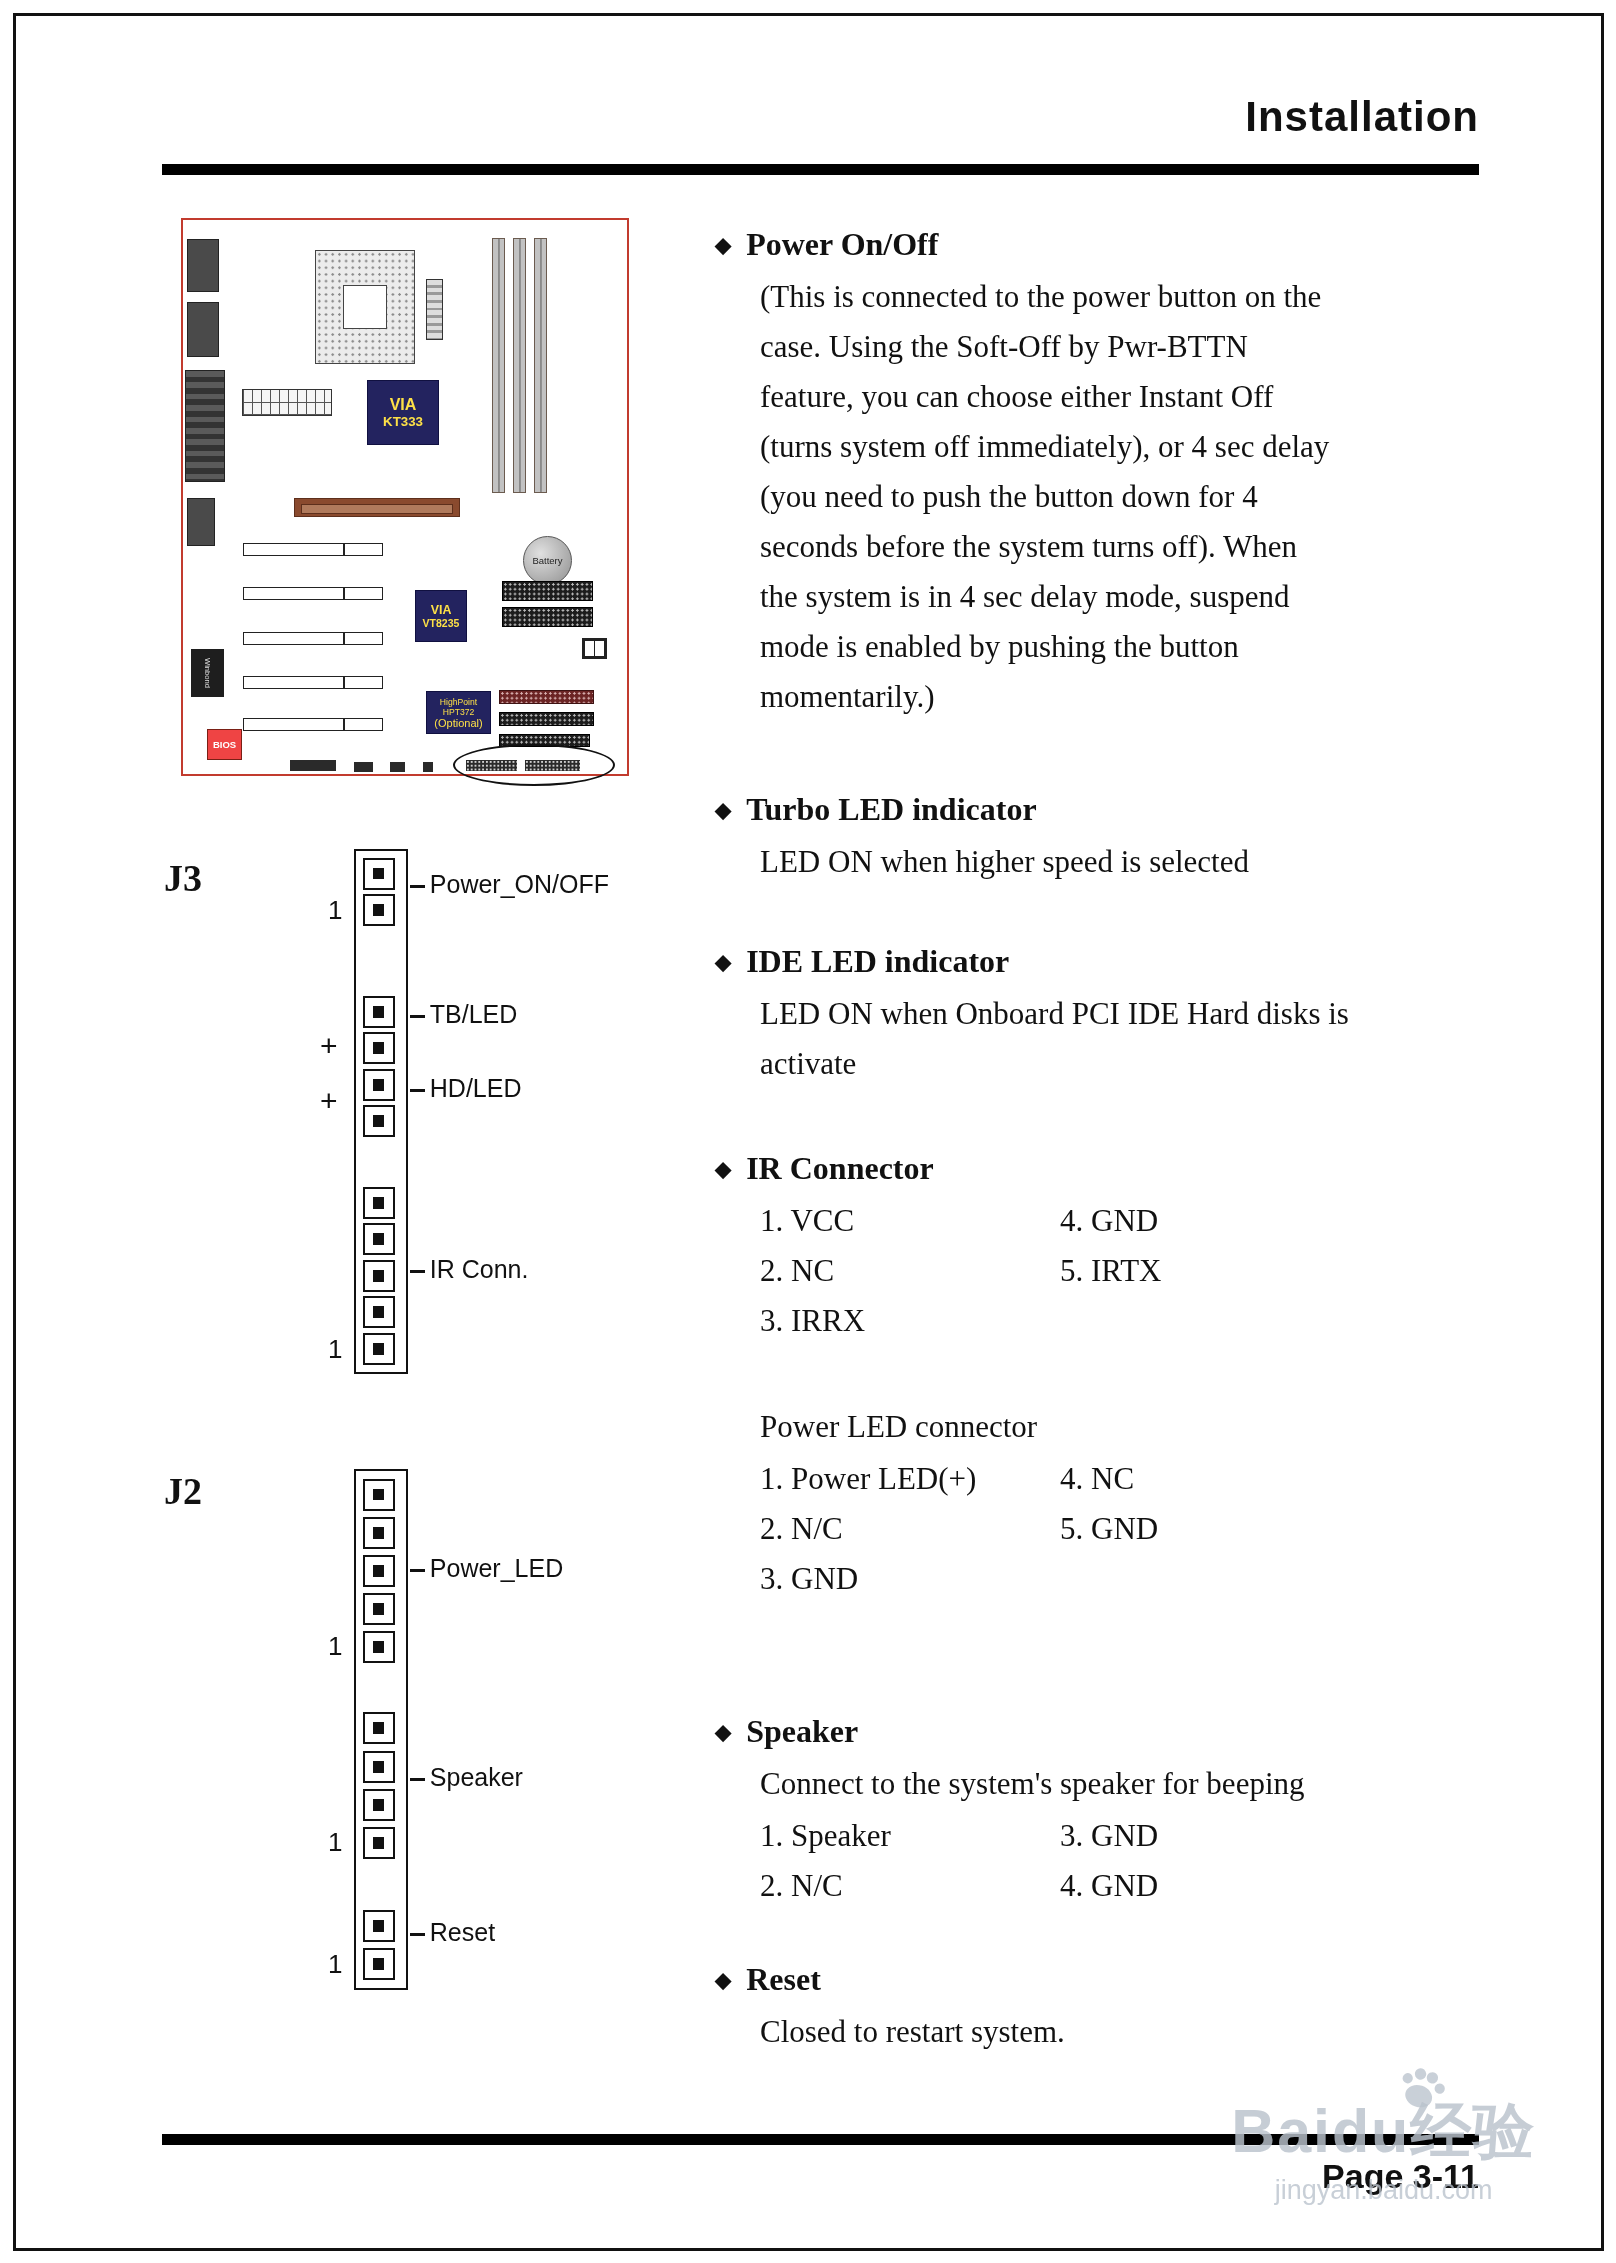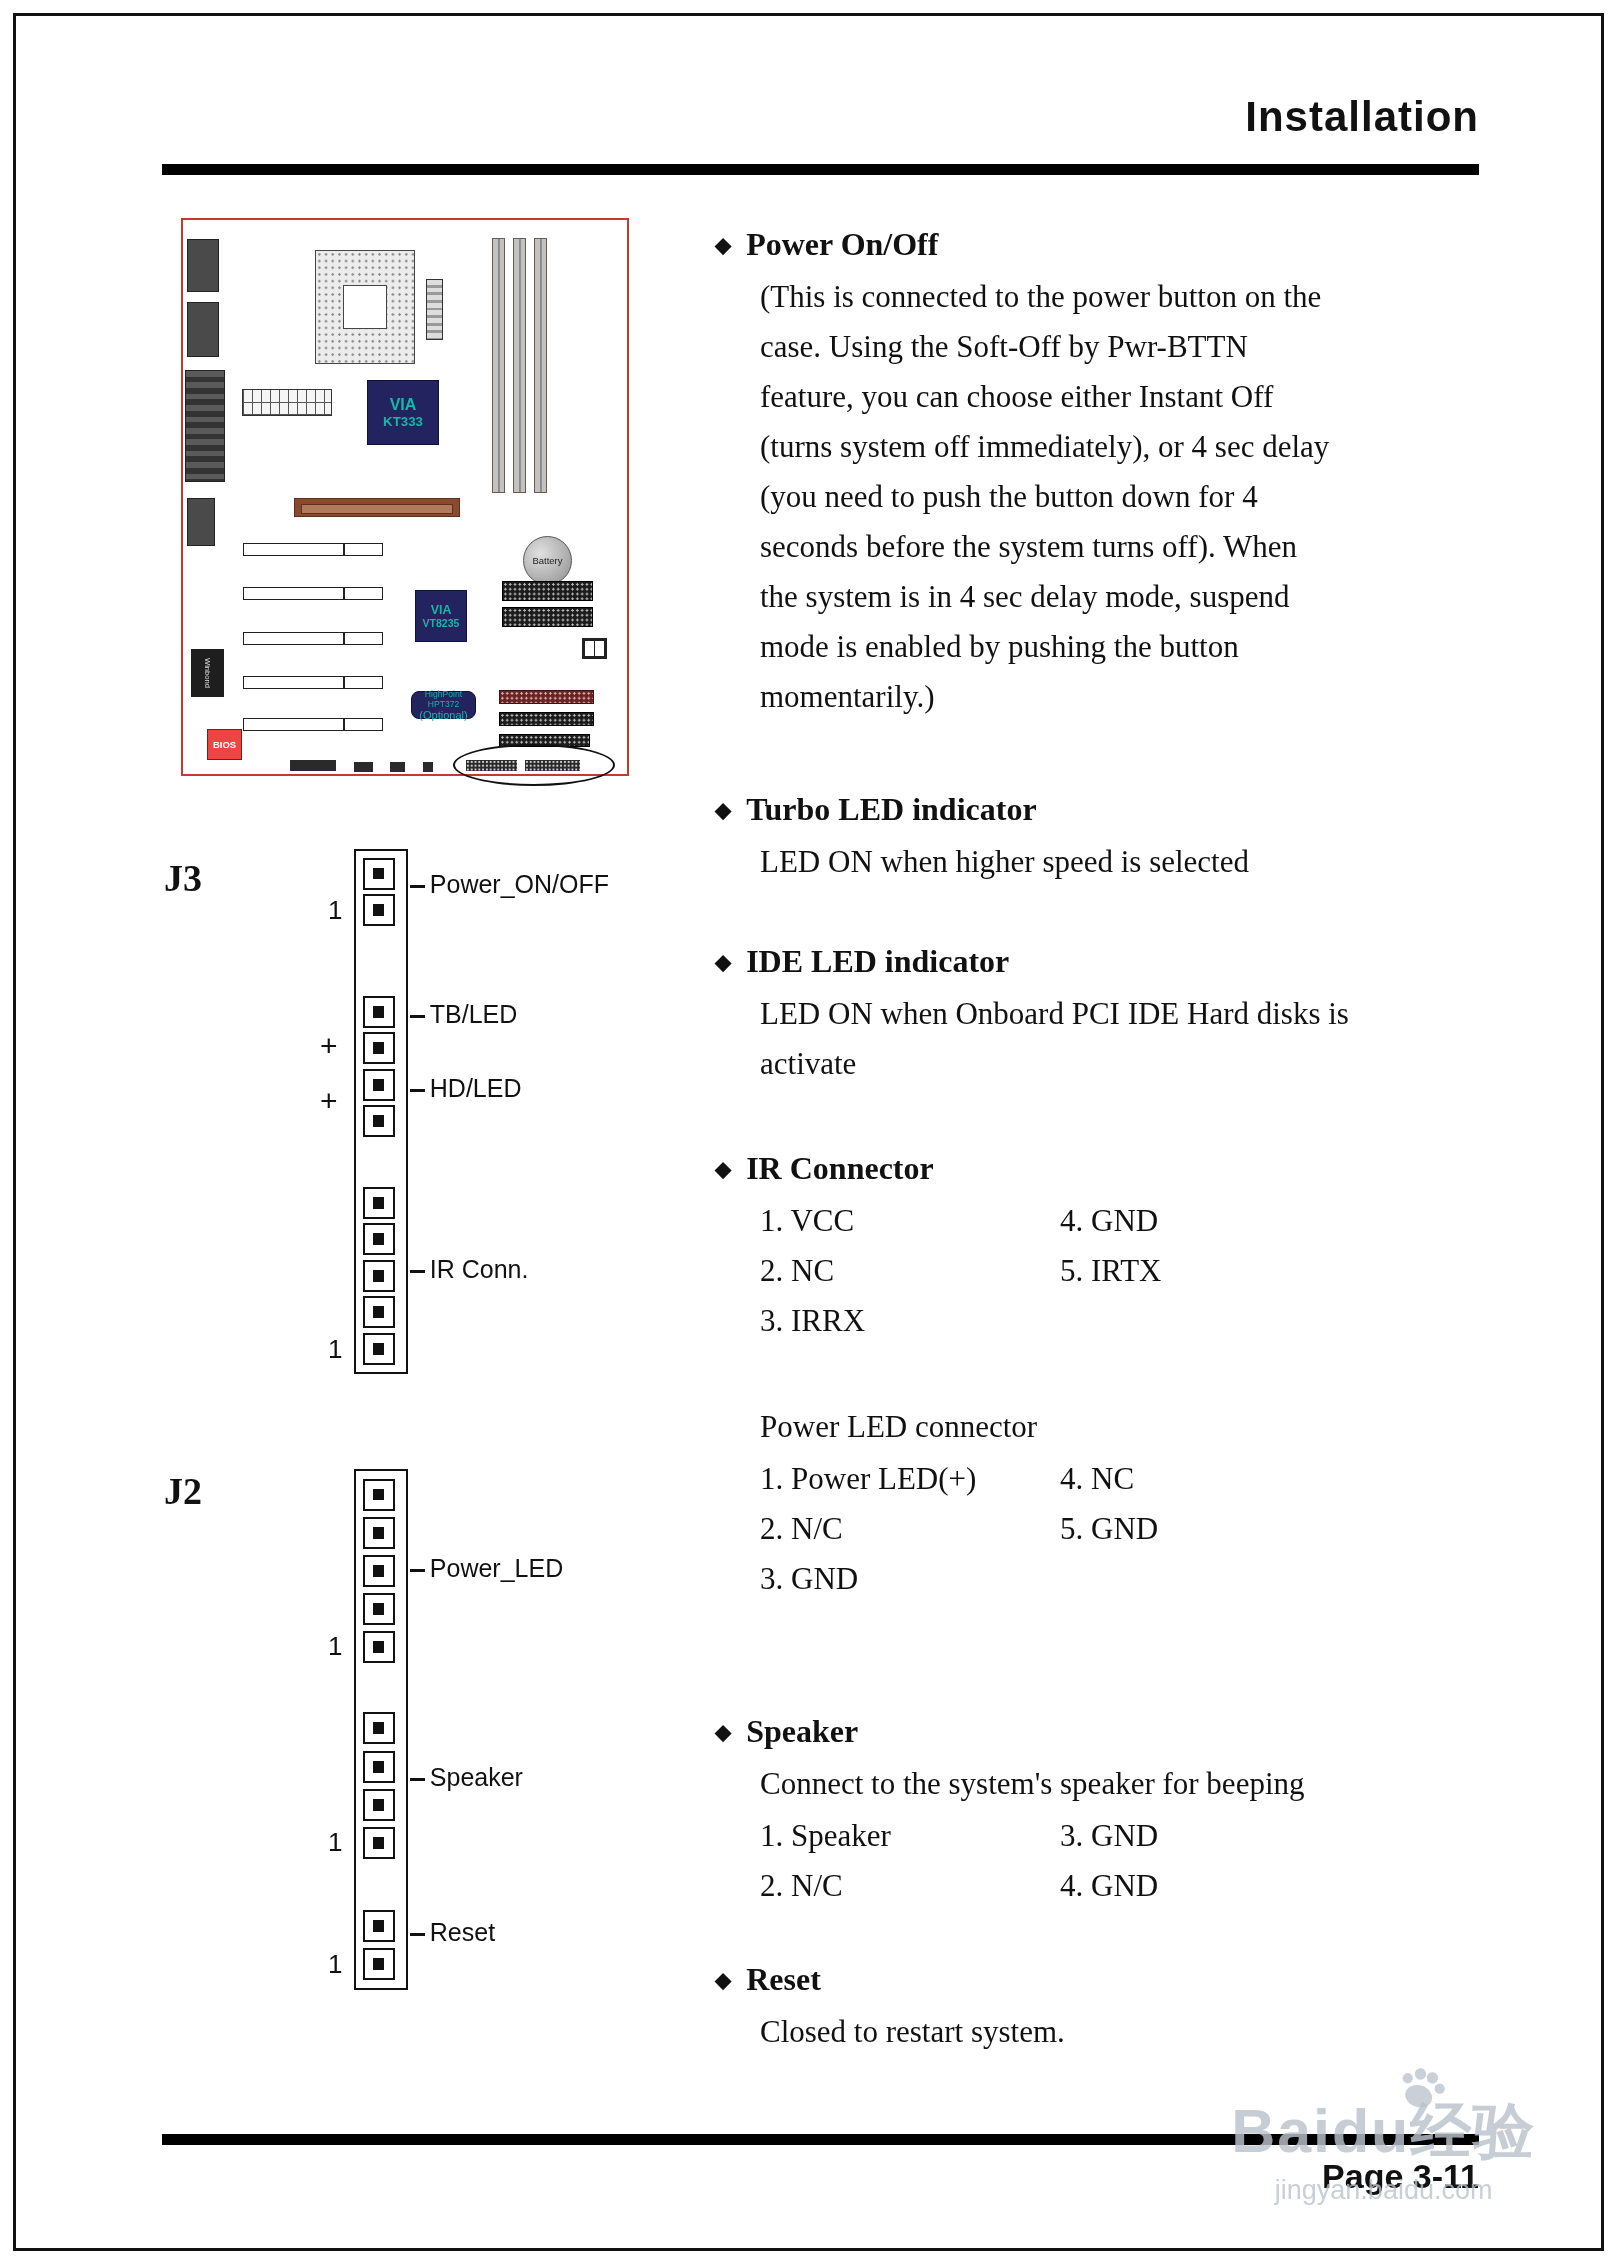--- a/index.html
+++ b/index.html
@@ -41,21 +41,21 @@
   
   .board{position:absolute;left:181px;top:218px;width:444px;height:554px;border:2.9px solid #c23b2e;background:#fff;}
   .cmp{position:absolute;box-sizing:border-box;}
   .io-block{background:#4a4a4a;border:1.9px solid #222;}
   .io-striped{background:repeating-linear-gradient(180deg,#5a5a5a 0 5.7px,#333 5.7px 11.4px);border:1.9px solid #222;}
   .cpu-socket{border:1.9px solid #444;background-color:#ececec;background-image:radial-gradient(#8a8a8a 1.1px,transparent 1.4px);background-size:6.7px 6.7px;}
   .cpu-hole{background:#fff;border:1.9px solid #444;}
   .vert-conn{border:1.9px solid #333;background:repeating-linear-gradient(180deg,#ddd 0 4.8px,#999 4.8px 7.6px);}
   .dimm{background:#c2c2c2;border:1.9px solid #6b5b4f;background-image:linear-gradient(#8a8a8a,#8a8a8a);background-repeat:no-repeat;background-position:center;background-size:1.9px 100%;}
   .atx{border:1.9px solid #333;background-color:#f5f5f5;background-image:repeating-linear-gradient(90deg,#555 0 1px,transparent 1px 9px),repeating-linear-gradient(0deg,#555 0 1px,transparent 1px 12.4px);}
-  .chip-navy{background:#23235f;color:#14b8a6;display:flex;flex-direction:column;align-items:center;justify-content:center;font-family:"Liberation Sans",sans-serif;text-align:center;border:1px solid #101040;}
+  .chip-navy{background:#23235f;color:#fde047;display:flex;flex-direction:column;align-items:center;justify-content:center;font-family:"Liberation Sans",sans-serif;text-align:center;border:1px solid #101040;}
   .agp{background:#8a4a2e;border:1px solid #5d2f1c;}
   .agp-inner{position:absolute;left:5.7px;top:4.8px;right:5.7px;height:8.6px;background:#b07a5c;border:1px solid #5d2f1c;}
   .battery{border-radius:50%;background:radial-gradient(circle at 35% 35%,#e0e0e0,#8f8f8f);border:1.9px solid #555;display:flex;align-items:center;justify-content:center;font:9.5px "Liberation Sans",sans-serif;color:#222;}
   .pci{background:#fff;border:1.9px solid #222;}
   .pci::after{content:"";position:absolute;left:72%;top:0;bottom:0;width:1.9px;background:#222;}
   .ide{background-color:#1c1c1c;border:1px solid #000;background-image:radial-gradient(#bbb 1px,transparent 1.2px);background-size:4.8px 4.8px;}
   .ide-red{background-color:#6b2424;border:1px solid #3d1212;background-image:radial-gradient(#d8b0b0 1px,transparent 1.2px);background-size:4.8px 4.8px;}
   .debug{background:#222;display:flex;gap:1.9px;padding:2.9px;}
   .debug div{flex:1;background:#fff;}
   .bios{background:#ef4444;border:1px solid #7a1f15;color:#fff;font:bold 9.5px "Liberation Sans",sans-serif;display:flex;align-items:center;justify-content:center;}
@@ -114,21 +114,21 @@
     <div class="chip-l1" style="font-size:10.5px;">VT8235</div>
   </div>
 
   <div class="cmp ide" style="left:319px;top:361px;width:91px;height:20px;"></div>
   <div class="cmp ide" style="left:319px;top:387px;width:91px;height:20px;"></div>
   <div class="cmp debug" style="left:399px;top:418px;width:25px;height:21px;">
       <div></div>
       <div></div>
     </div>
 
-  <div class="cmp chip-navy" style="left:228px;top:471px;width:65px;height:28px;border-radius:8px;">
+  <div class="cmp chip-navy" style="left:243px;top:471px;width:65px;height:43px;">
     <div style="font-size:8.6px;">HighPoint</div>
     <div style="font-size:8.6px;">HPT372</div>
     <div style="font-size:11px;">(Optional)</div>
   </div>
 
   <div class="cmp ide-red" style="left:316px;top:470px;width:95px;height:14.3px;"></div>
   <div class="cmp ide" style="left:316px;top:492px;width:95px;height:14.3px;"></div>
   <div class="cmp ide" style="left:316px;top:514px;width:91px;height:13.3px;"></div>
 
   <div class="cmp winbond" style="left:7.6px;top:429px;width:33px;height:48px;">

